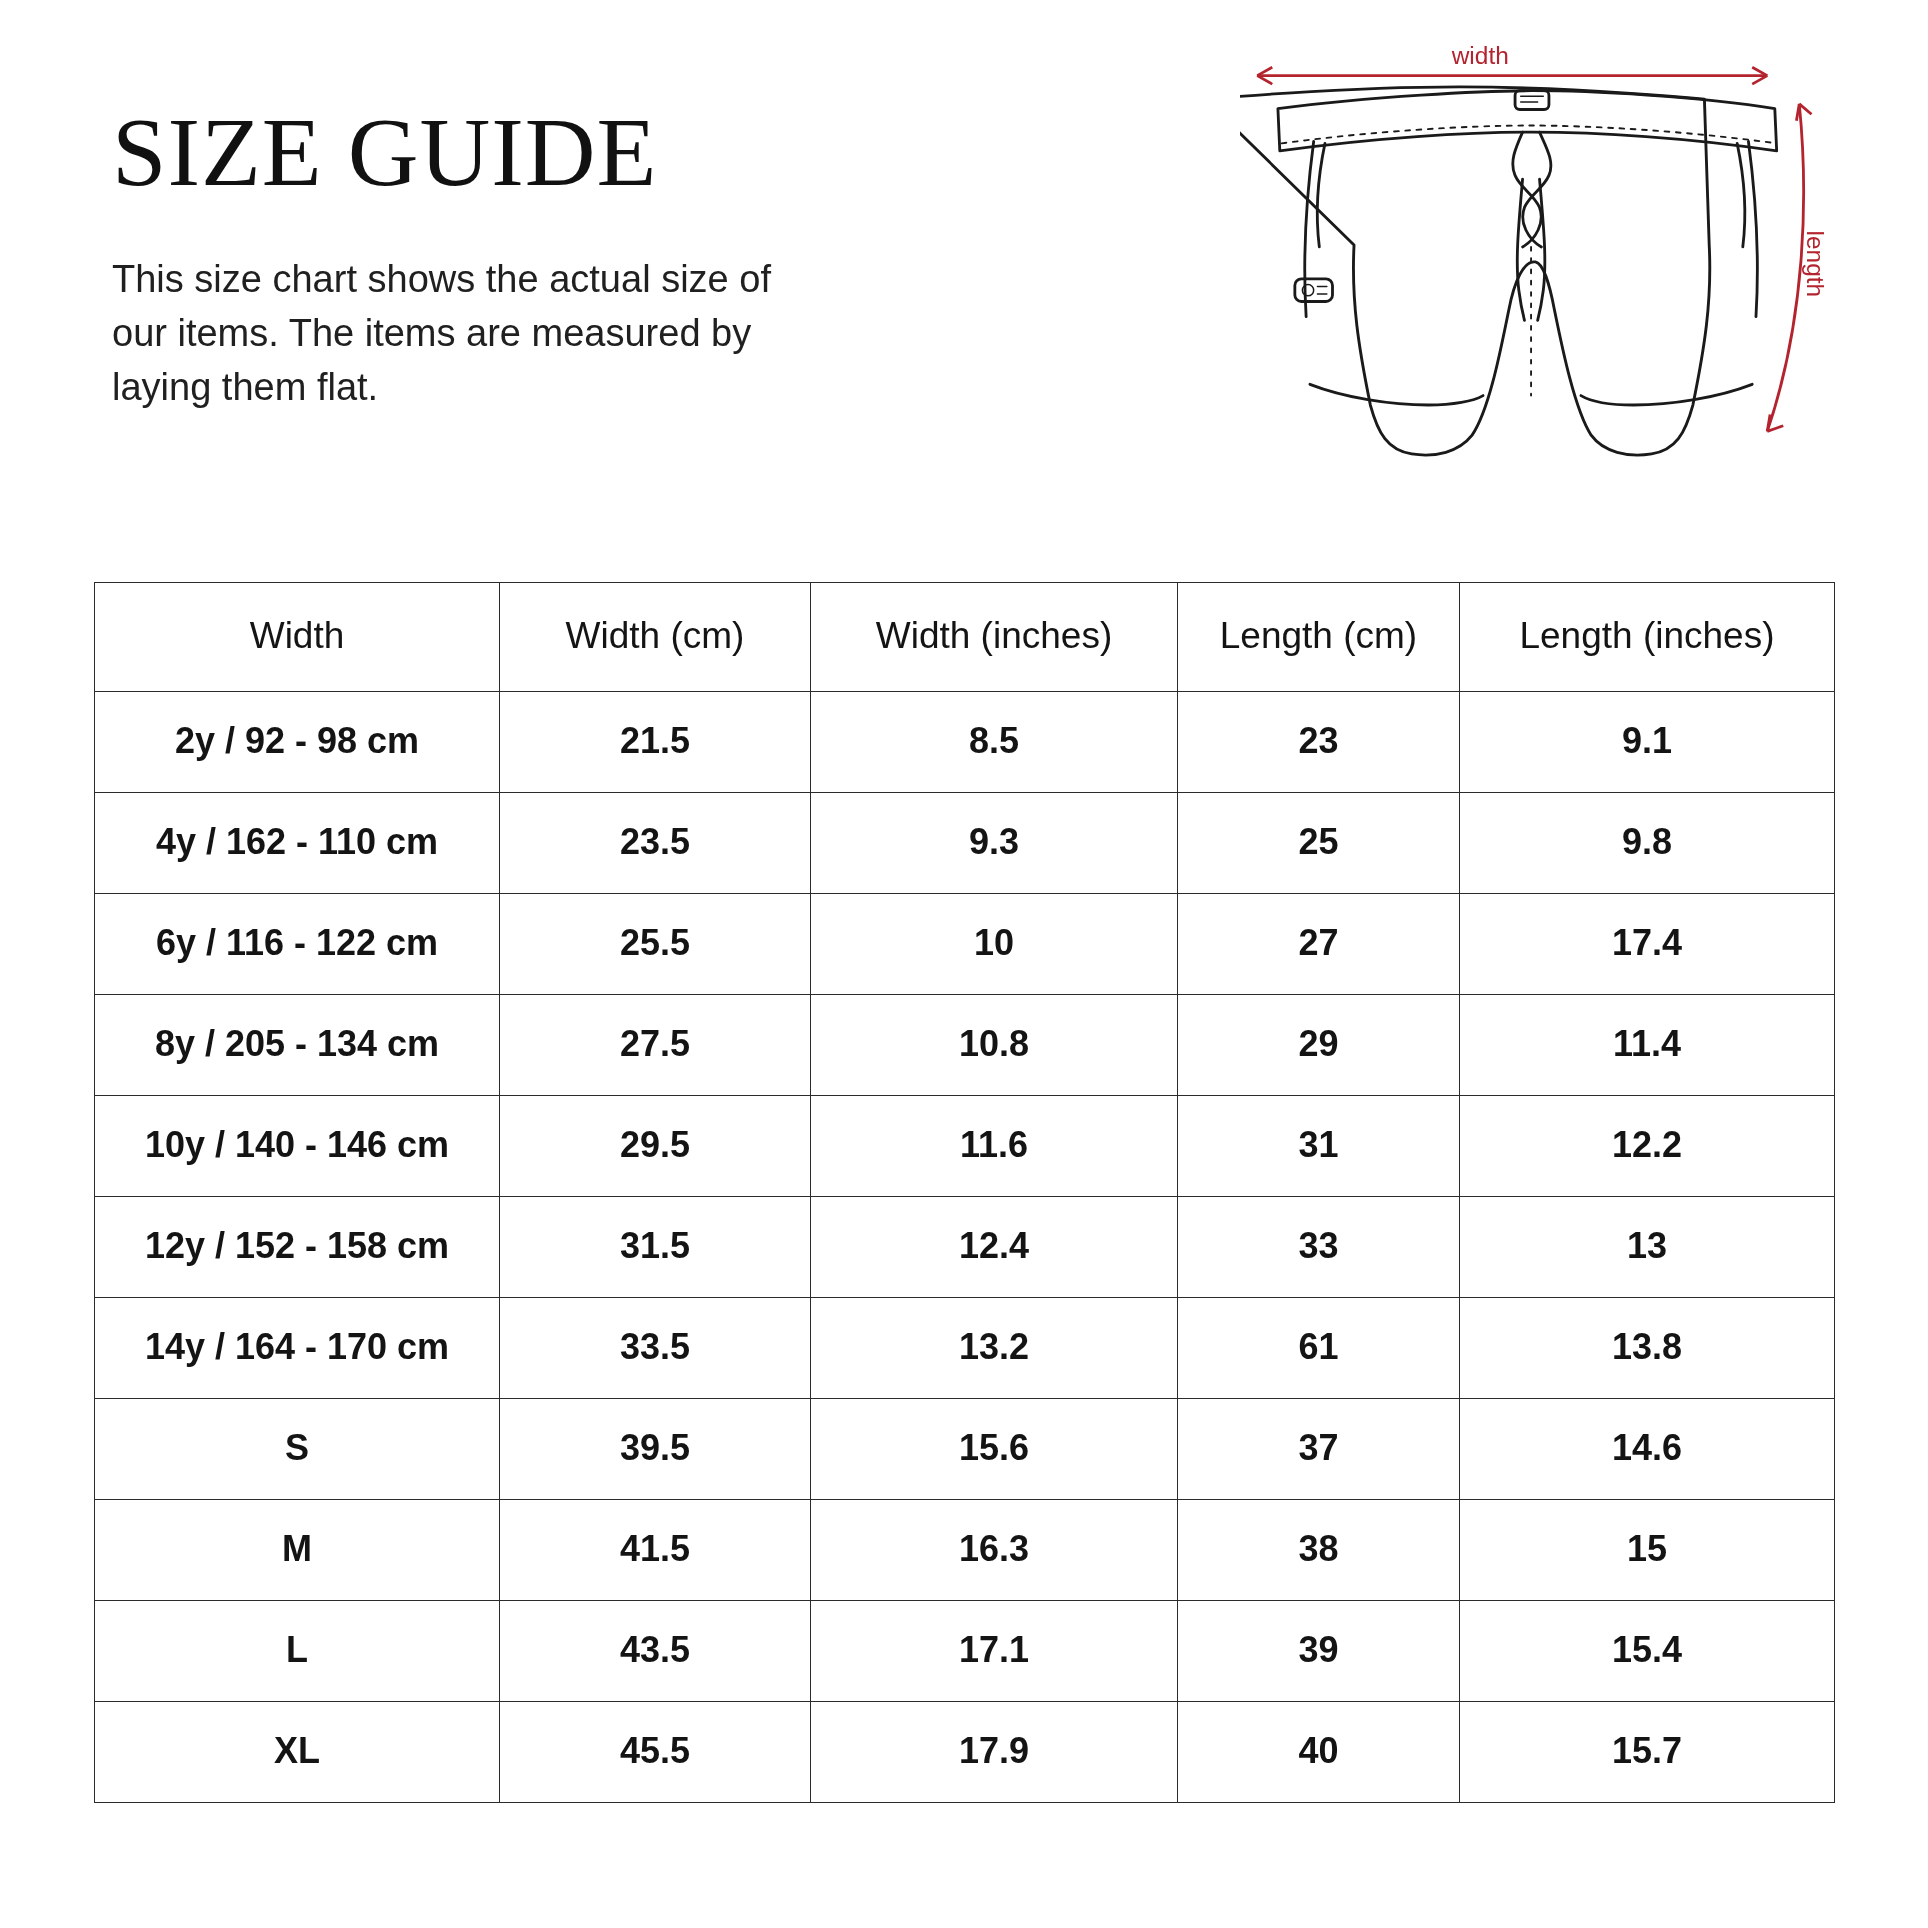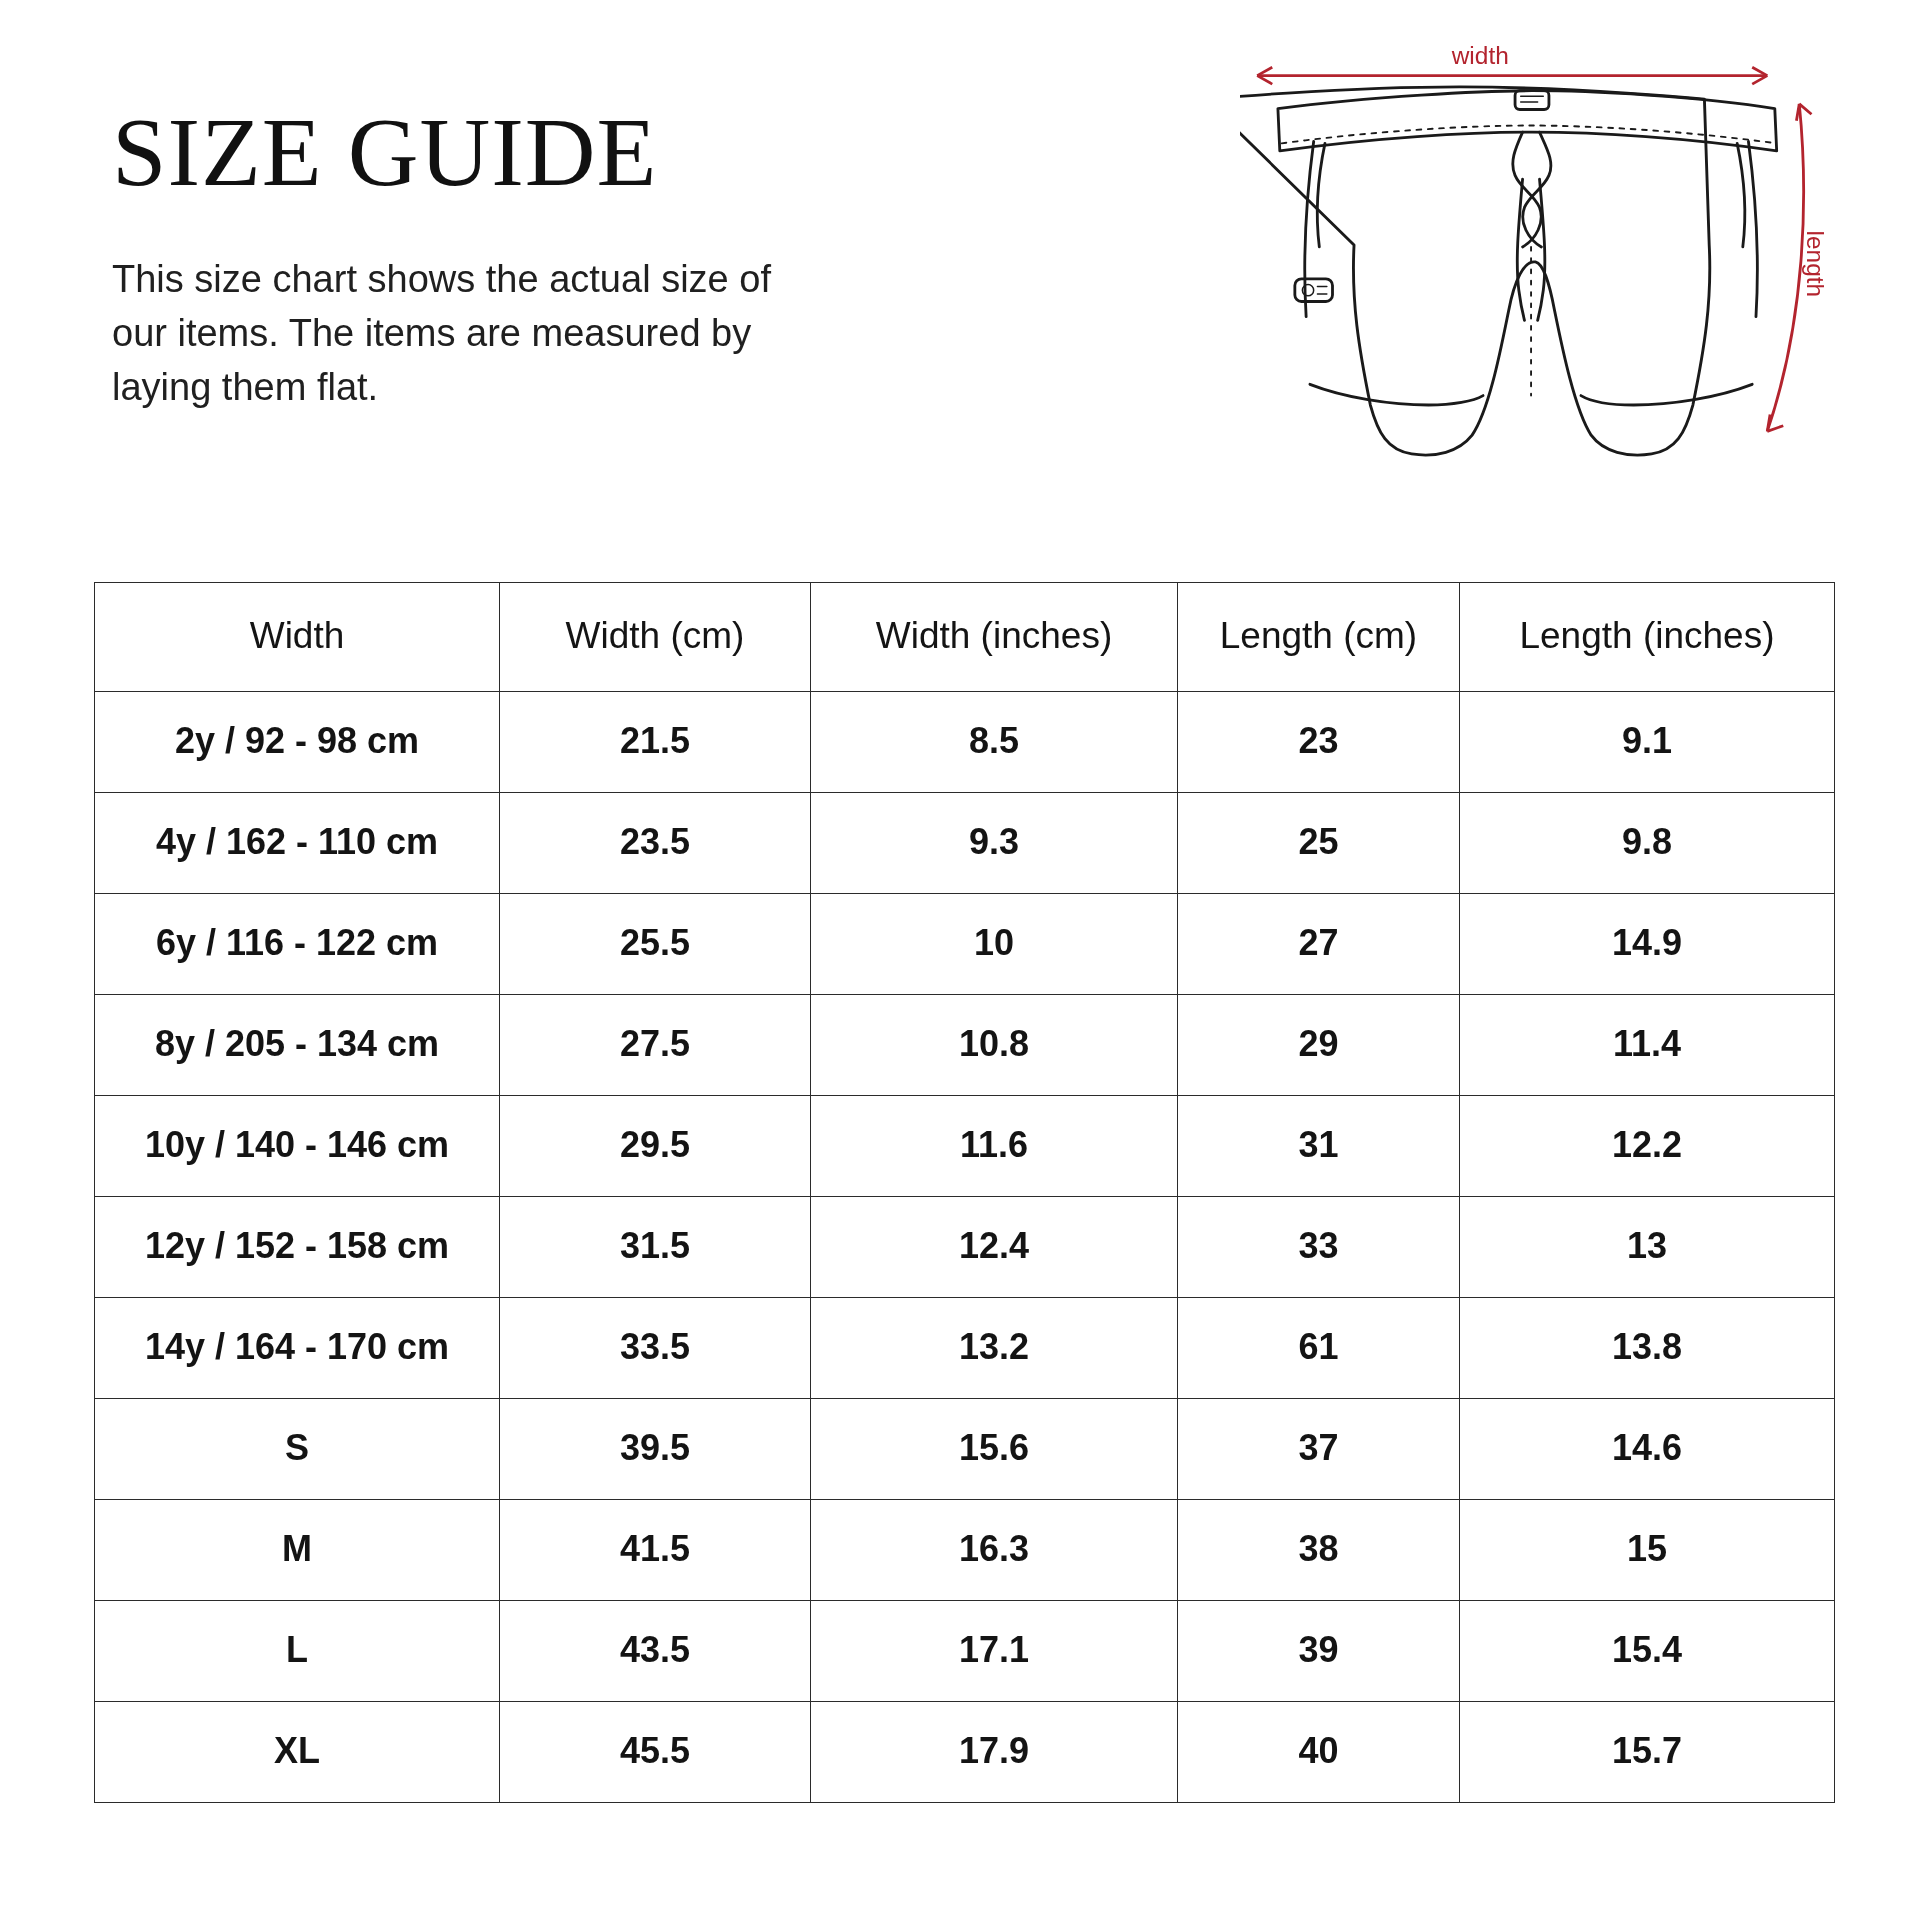--- a/index.html
+++ b/index.html
@@ -200,21 +200,21 @@
           <td>23.5</td>
           <td>9.3</td>
           <td>25</td>
           <td>9.8</td>
         </tr>
         <tr>
           <td>6y / 116 - 122 cm</td>
           <td>25.5</td>
           <td>10</td>
           <td>27</td>
-          <td>14.9</td>
+          <td>17.4</td>
         </tr>
         <tr>
           <td>8y / 205 - 134 cm</td>
           <td>27.5</td>
           <td>10.8</td>
           <td>29</td>
           <td>11.4</td>
         </tr>
         <tr>
           <td>10y / 140 - 146 cm</td>

